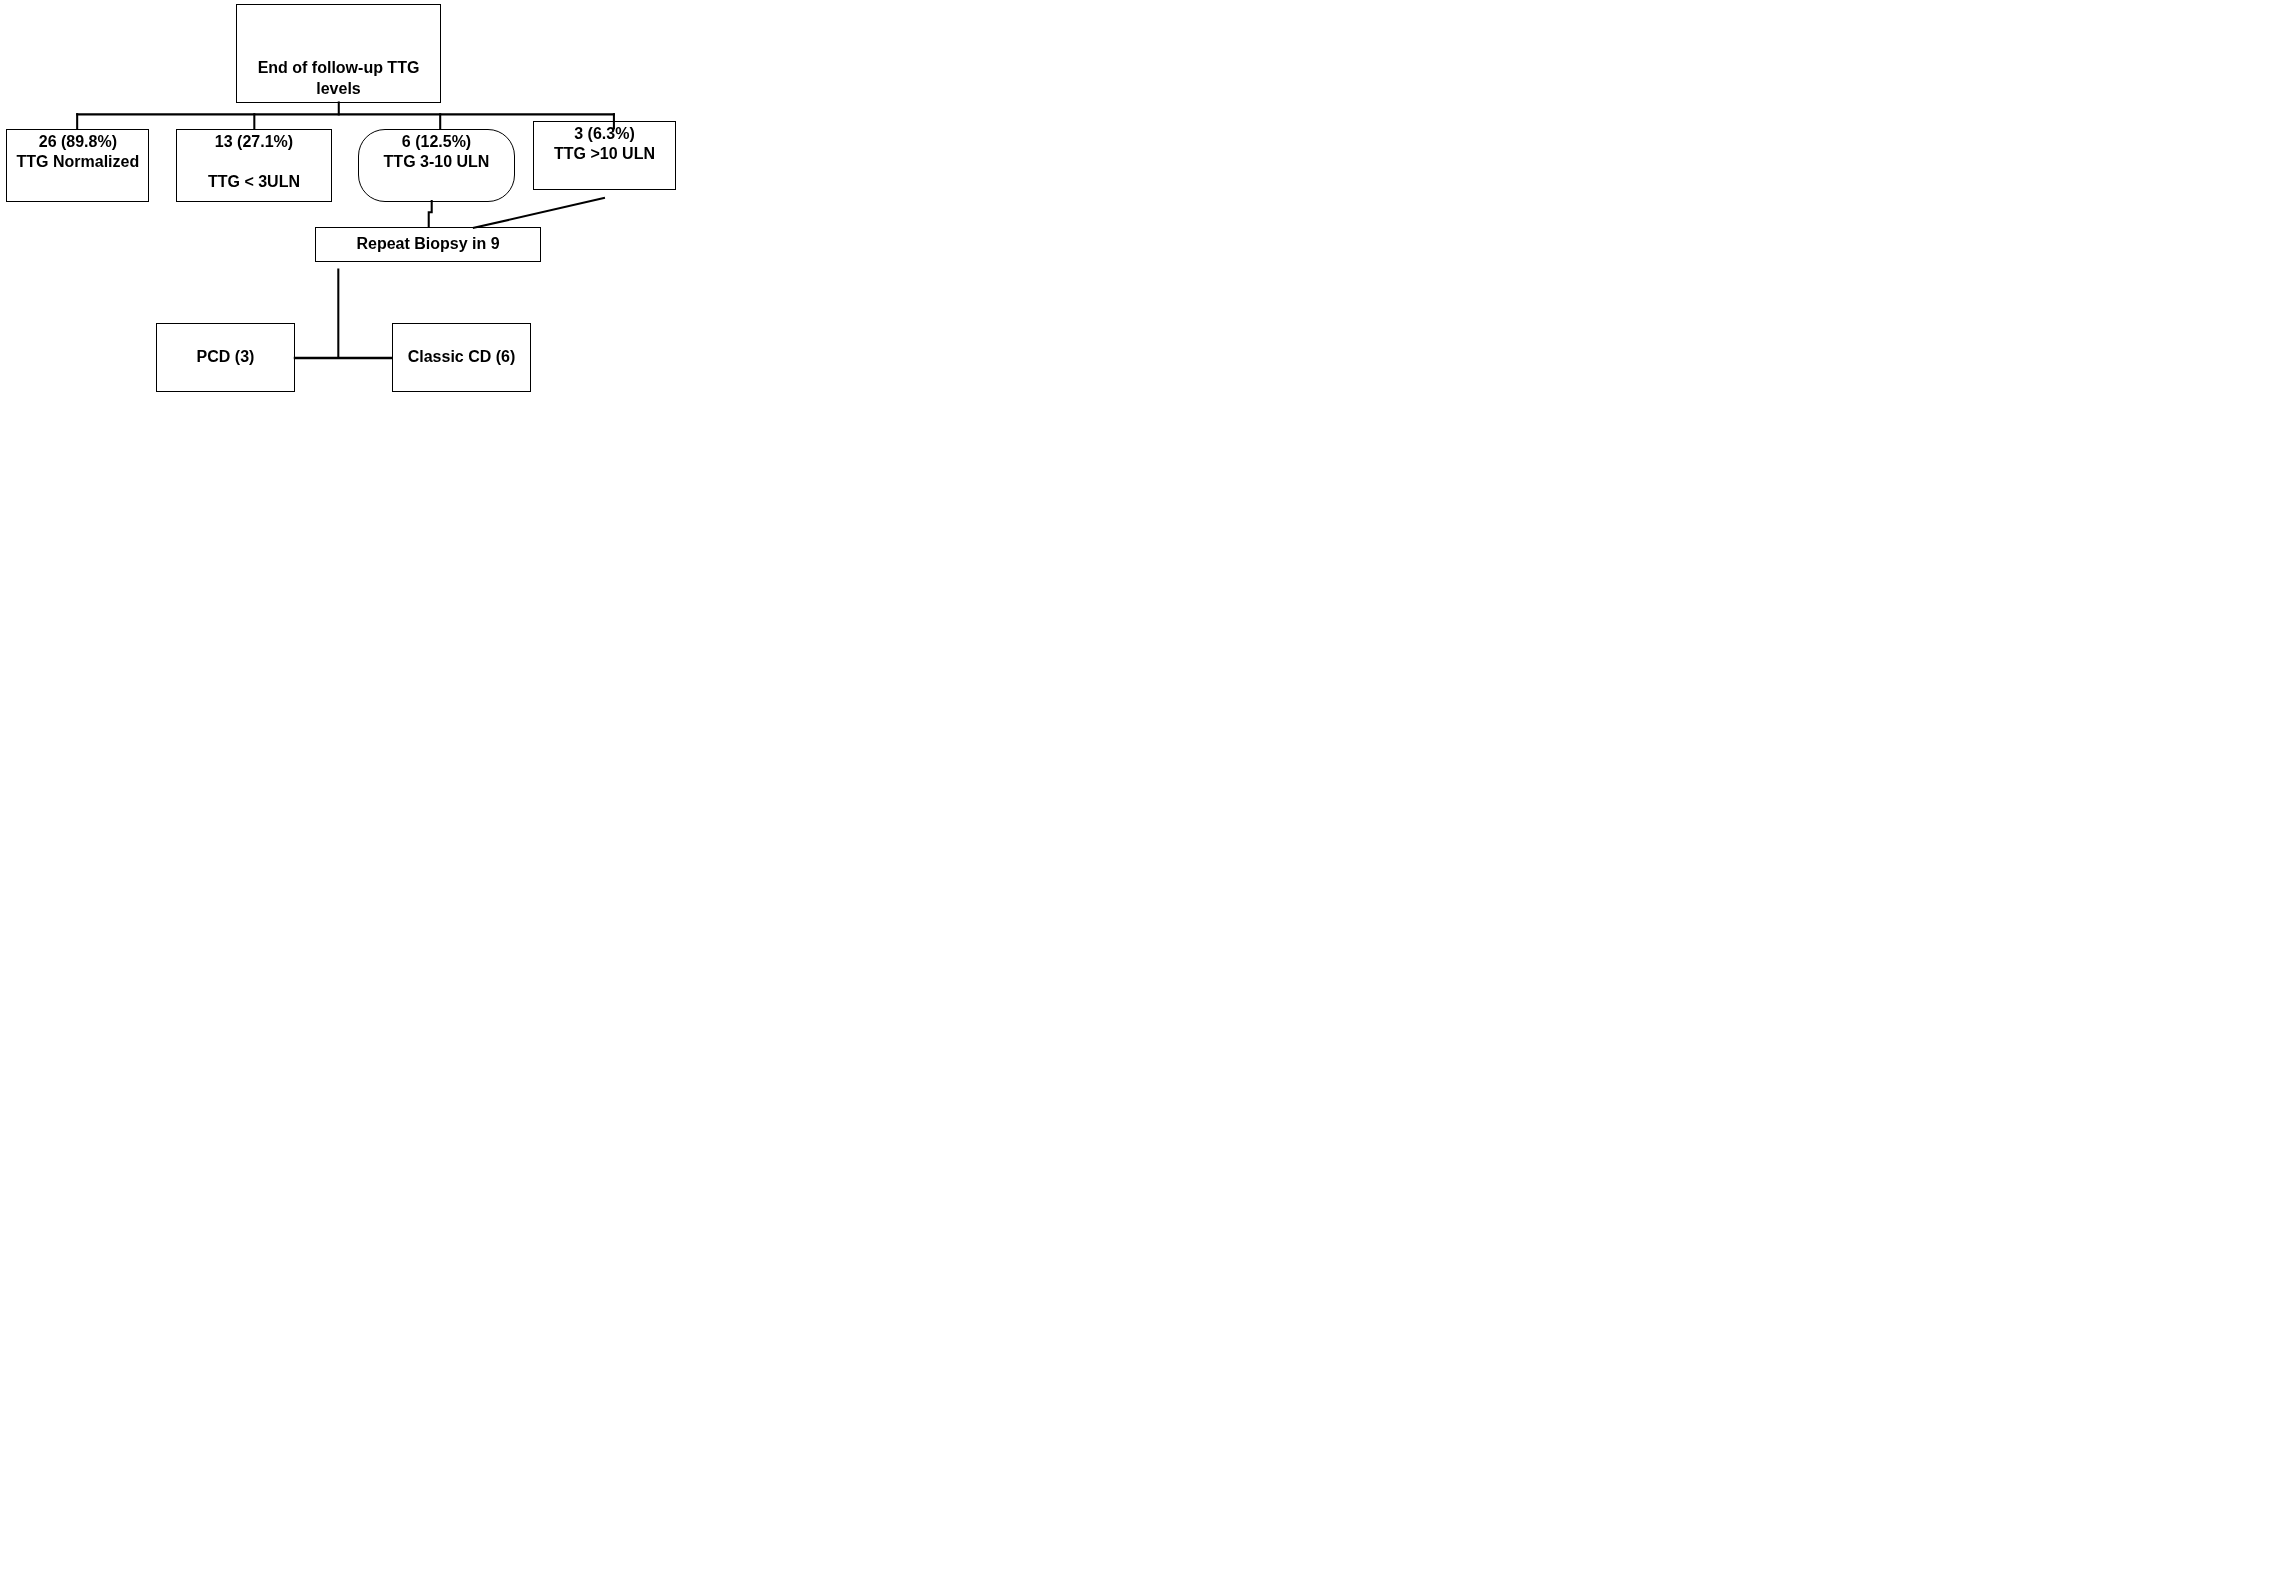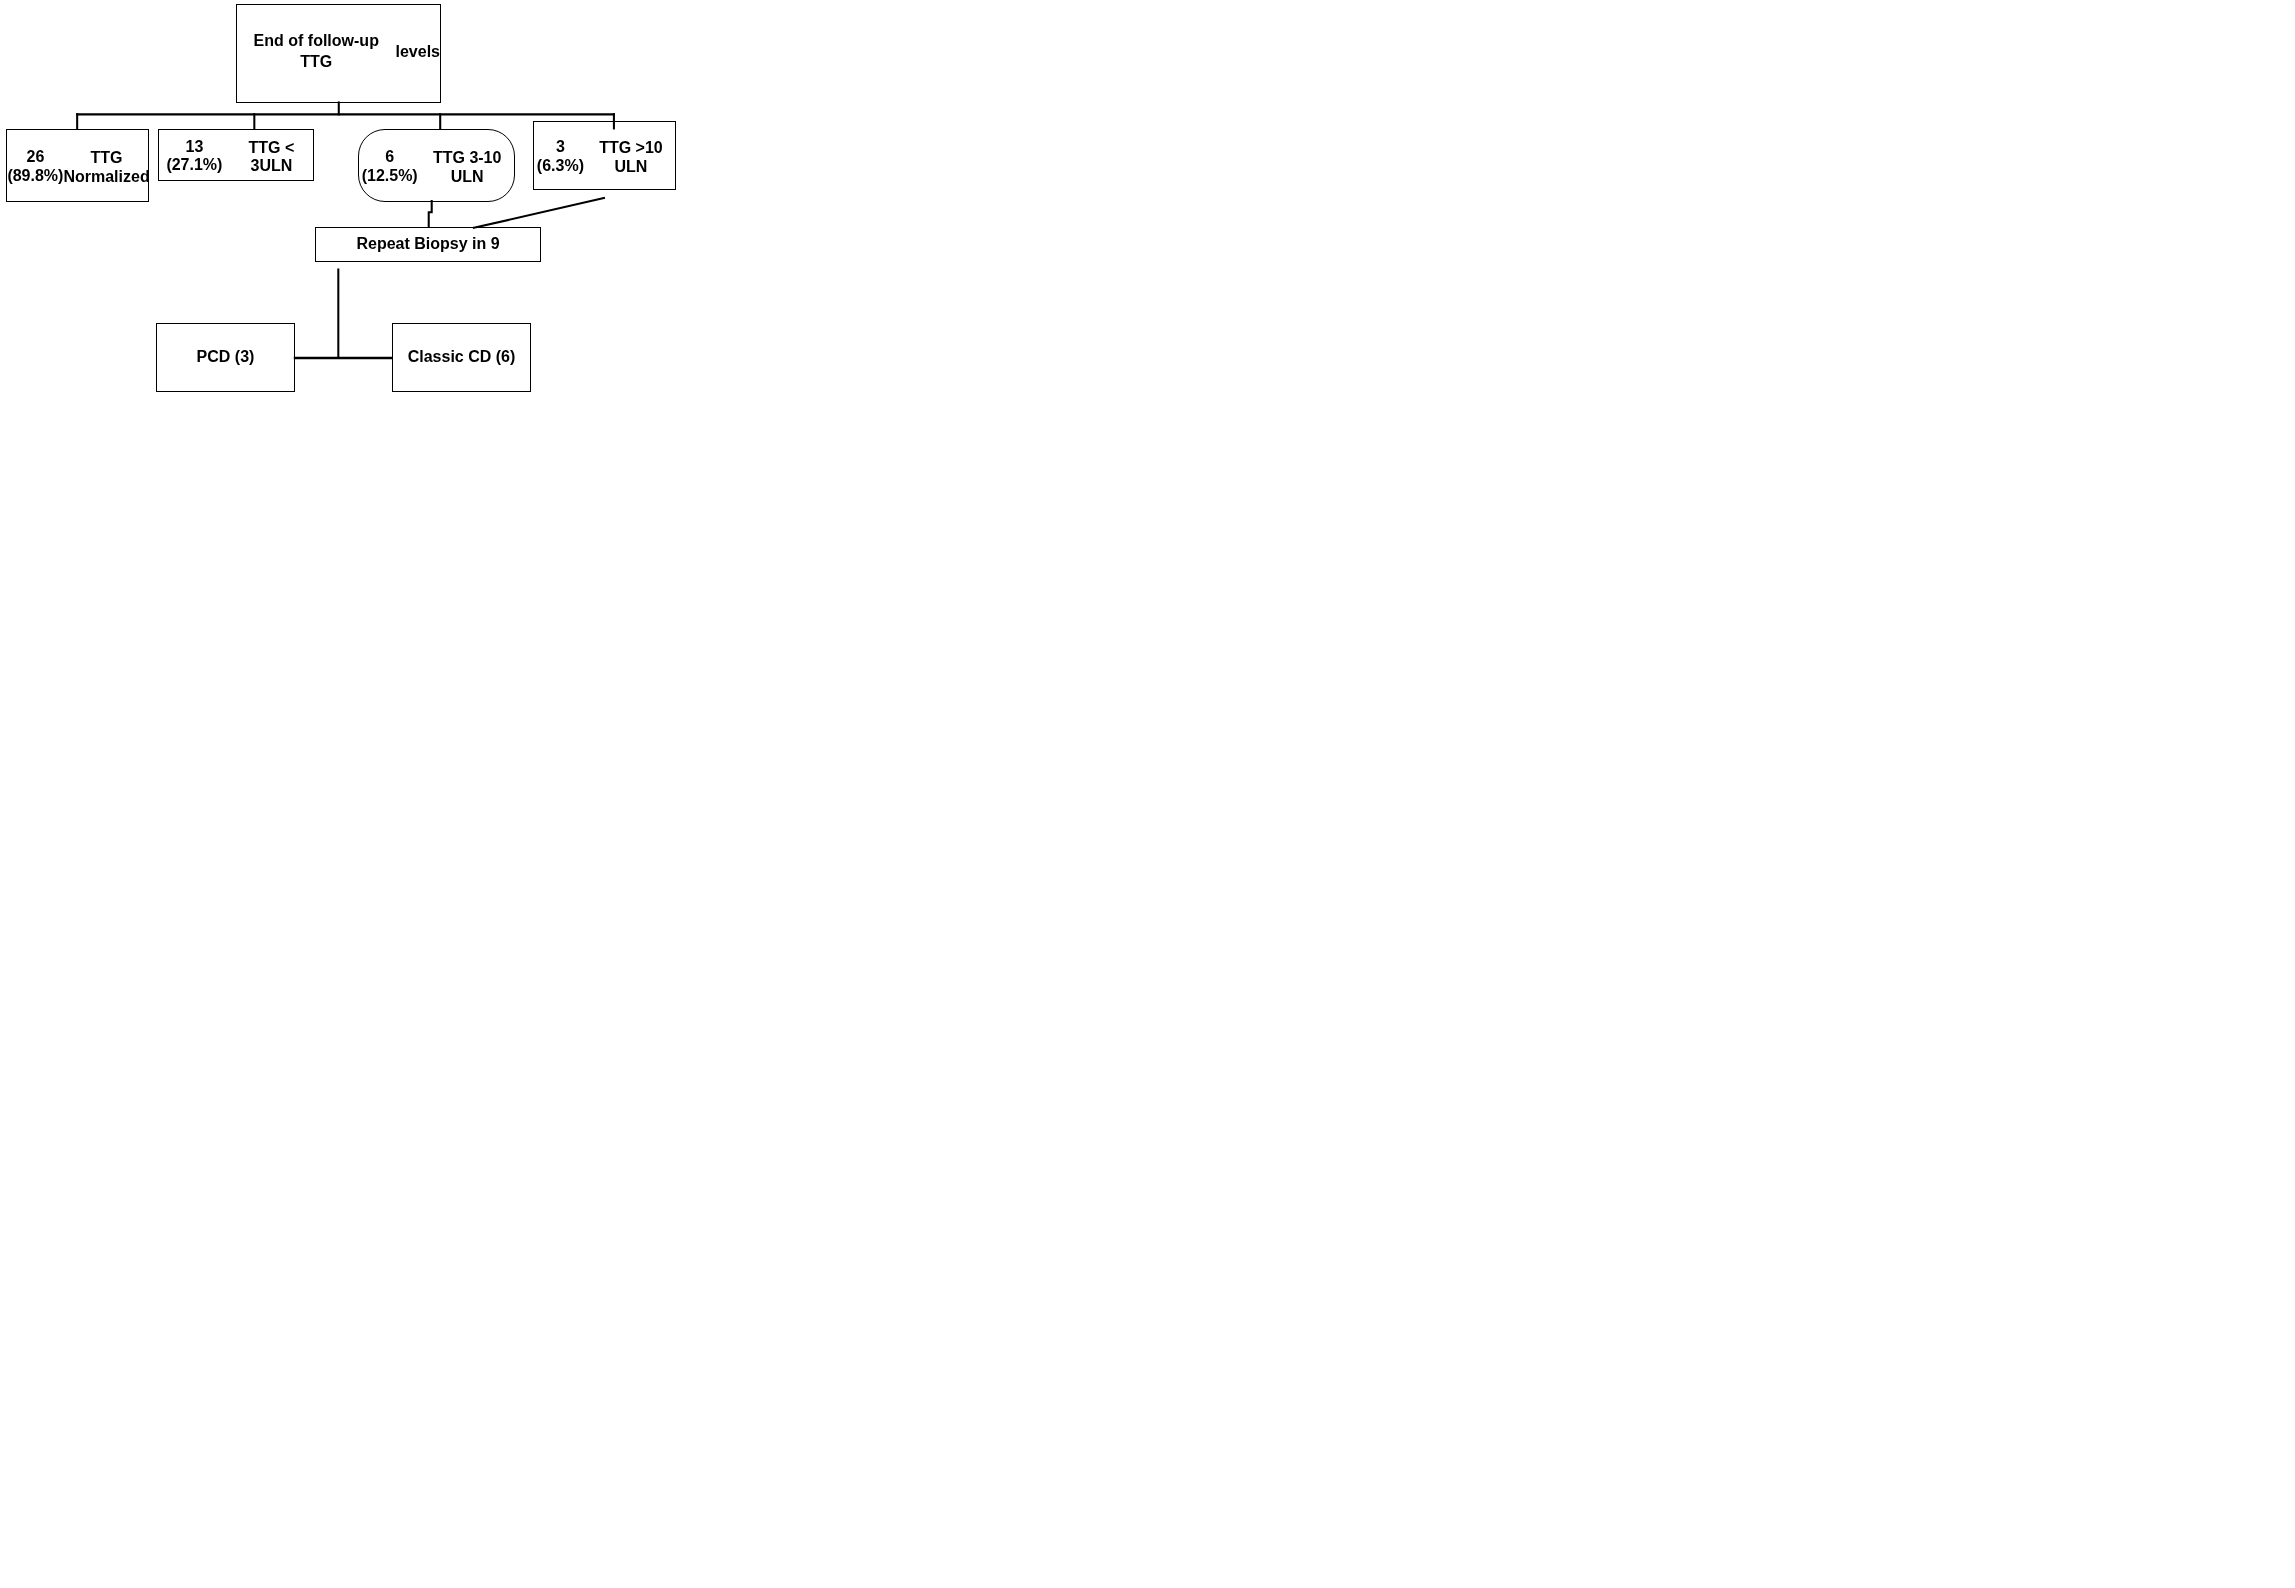--- a/index.html
+++ b/index.html
@@ -15,20 +15,21 @@
     font-family: "Liberation Sans", sans-serif;
     font-weight: 700;
     color: #000000;
   }
   .node {
     position: absolute;
     background: #ffffff;
     border: 1.8px solid #000000;
     box-sizing: border-box;
     display: flex;
+    flex-direction: column;
     align-items: center;
     text-align: center;
     font-size: 16px;
     line-height: 18.4px;
     z-index: 1;
   }
   
   .node.title {
     justify-content: flex-end;
     padding-bottom: 2.8px;
@@ -66,21 +67,21 @@
   <div class="node title" style="left:236px; top:4.1px; width:205px; height:99px;">
     <span>End of follow-up TTG</span>
     <span>levels</span>
   </div>
 
   <div class="node outcome" style="left:6.4px; top:129px; width:143px; height:73px;">
     <span class="count-line">26 (89.8%)</span>
     <span class="label-line">TTG Normalized</span>
   </div>
 
-  <div class="node outcome" style="left:158px; top:129px; width:156px; height:52px;">
+  <div class="node outcome" style="left:176px; top:129px; width:156px; height:73px;gap:20px;">
     <span class="count-line">13 (27.1%)</span>
     <span class="label-line">TTG &lt; 3ULN</span>
   </div>
 
   <div class="node outcome" style="left:358px; top:129px; width:157px; height:73px;border-radius:27px;">
     <span class="count-line">6 (12.5%)</span>
     <span class="label-line">TTG 3-10 ULN</span>
   </div>
 
   <div class="node outcome" style="left:533px; top:121px; width:143px; height:69px;">

